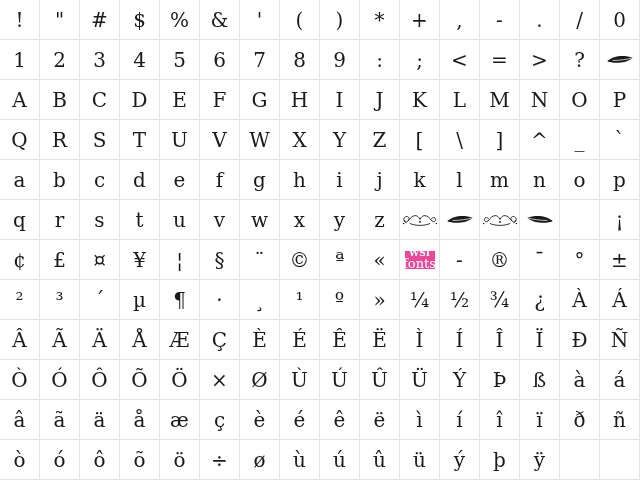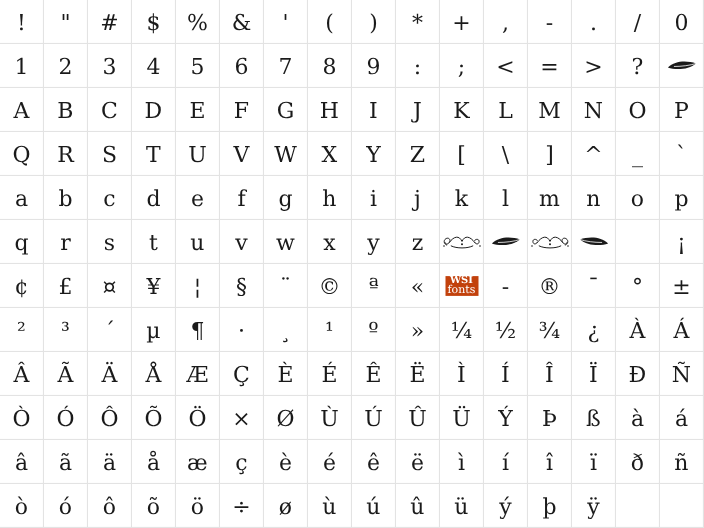--- a/index.html
+++ b/index.html
@@ -35,31 +35,31 @@
   }
 
   
 
   .ornament { display: block; }
   .mirror   { transform: scaleX(-1); }
 
   .wsi-logo {
     width: 30px;
     height: 18px;
-    background: #c2410c;
+    background: #ec4899;
     color: #ffffff;
     display: flex;
     flex-direction: column;
     align-items: center;
     justify-content: center;
     font-family: "DejaVu Serif", "Liberation Serif", serif;
     line-height: 1;
   }
   .wsi-logo .l1 { font-size: 9px; font-weight: bold; letter-spacing: 0px; }
-  .wsi-logo .l2 { font-size: 10px; margin-top: -1px; }
+  .wsi-logo .l2 { font-size: 13px; margin-top: -1px; }
 </style>
 </head>
 <body>
 
 <div class="charmap" id="charmap">
     <div class="cell">
       <span class="glyph">!</span>
     </div>
     <div class="cell">
       <span class="glyph">"</span>

